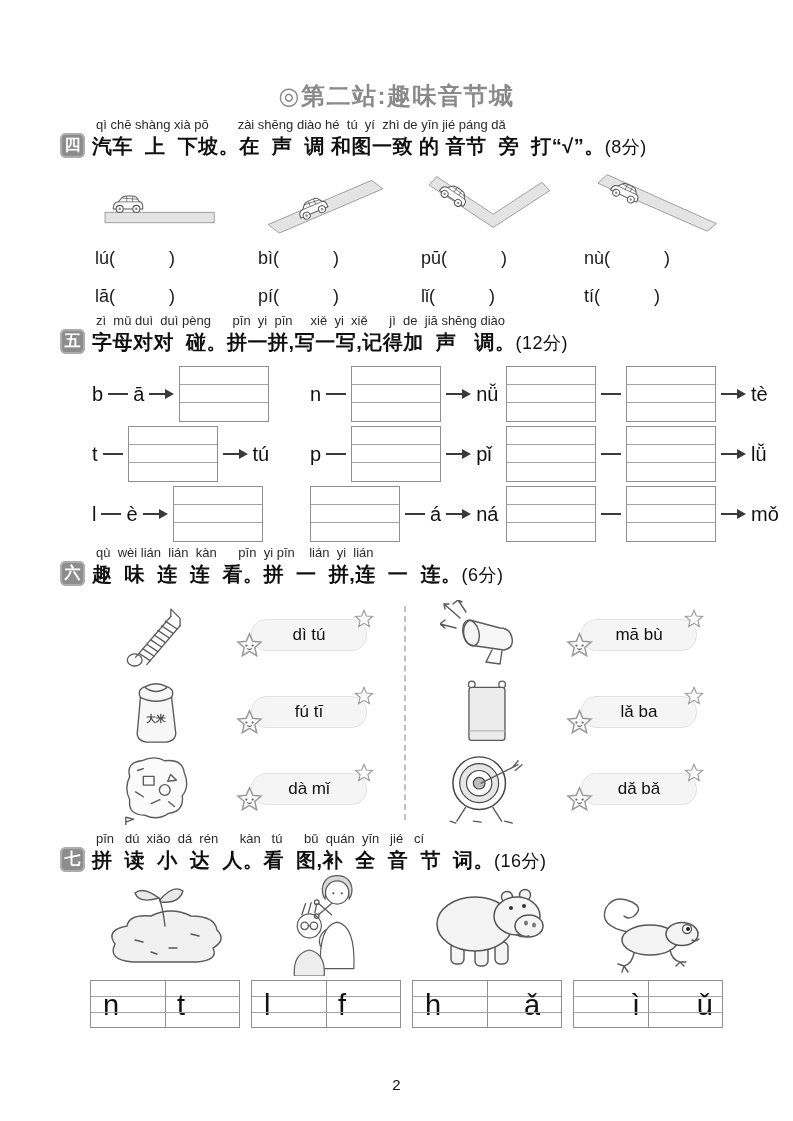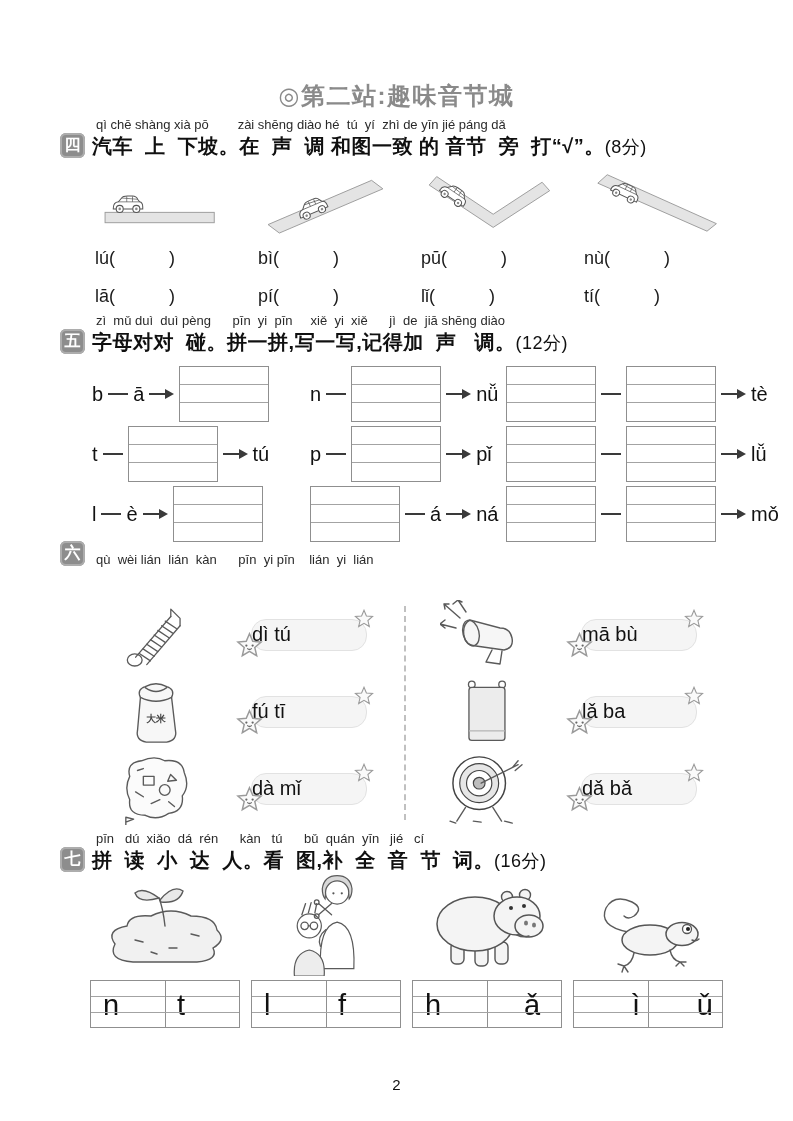--- a/index.html
+++ b/index.html
@@ -41,21 +41,21 @@
   
   .s6-body{position:absolute;left:88px;top:596px;width:660px;height:236px;}
   .s6-divider{position:absolute;left:316px;top:10px;height:214px;border-left:2px dashed #c0c0c0;}
   .s6-col{position:absolute;top:0;display:flex;flex-direction:column;}
   .s6-left{left:0;width:300px;}
   .s6-right{left:330px;width:330px;}
   .s6-row{display:flex;align-items:center;height:77px;}
   .s6-fig{width:135px;display:flex;justify-content:center;align-items:center;font-weight:bold;}
   .pill{position:relative;margin-left:28px;width:114px;height:30px;background:#f5f5f5;
         border:1px solid #e2e2e2;border-radius:15px;display:flex;align-items:center;
-        justify-content:flex-start;font-size:20px;color:#111;}
+        justify-content:center;font-size:17px;color:#111;}
   .star-l{position:absolute;left:-16px;bottom:-9px;width:27px;height:27px;}
   .star-r{position:absolute;right:-8px;top:-11px;width:20px;height:20px;}
 
   
   .s7-body{position:absolute;left:90px;top:872px;display:flex;gap:11px;}
   .s7-col{width:150px;display:flex;flex-direction:column;align-items:center;}
   .s7-fig{height:104px;display:flex;align-items:flex-end;justify-content:center;}
   .fl7{position:relative;width:148px;height:46px;border:1px solid #8f8f8f;background:#fff;margin-top:4px;}
   .fl7:before,.fl7:after{content:"";position:absolute;left:0;right:0;height:1px;background:#a3a3a3;}
   .fl7:before{top:15px;}.fl7:after{top:31px;}
@@ -236,20 +236,21 @@
       <span class="fl"></span>
       <span class="arrow"></span>
       <span class="pl">mǒ</span>
     </div>
   </div>
 
   <div class="sec-head" style="top:541px;">
     <div class="badge">六</div>
     <div class="head-col">
       <div class="pinyin-line">qù  wèi lián  lián  kàn      pīn  yi pīn    lián  yi  lián</div>
+      <div class="hanzi-line"><span>趣  味  连  连  看。拼  一  拼,连  一  连。</span><span class="score">(6分)</span></div>
     </div>
   </div>
 
   <div class="s6-body">
     <div class="s6-divider"></div>
 
     <div class="s6-col s6-left">
 
       <div class="s6-row">
         <div class="s6-fig">

